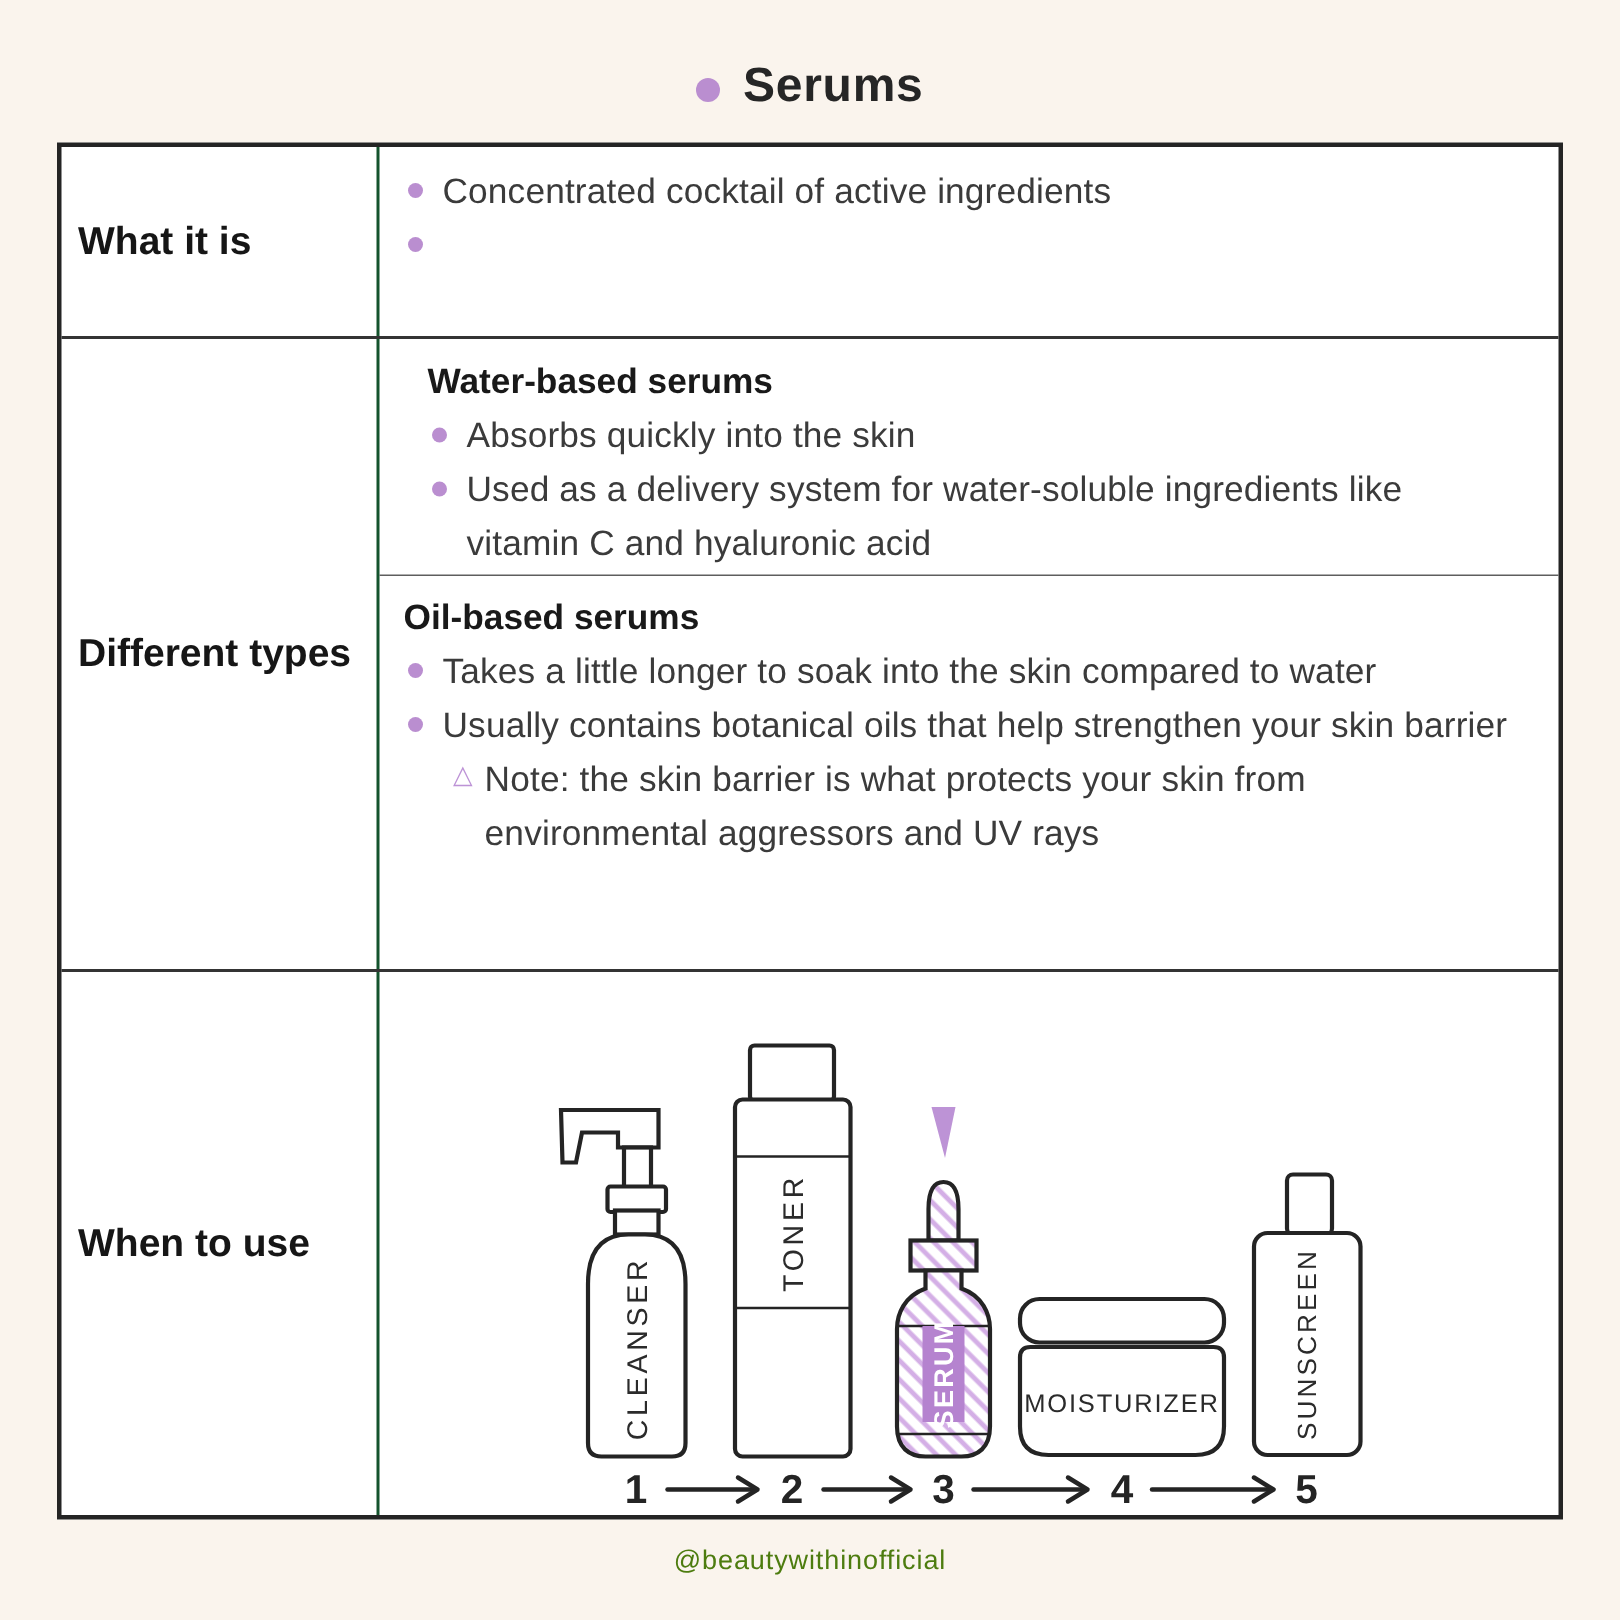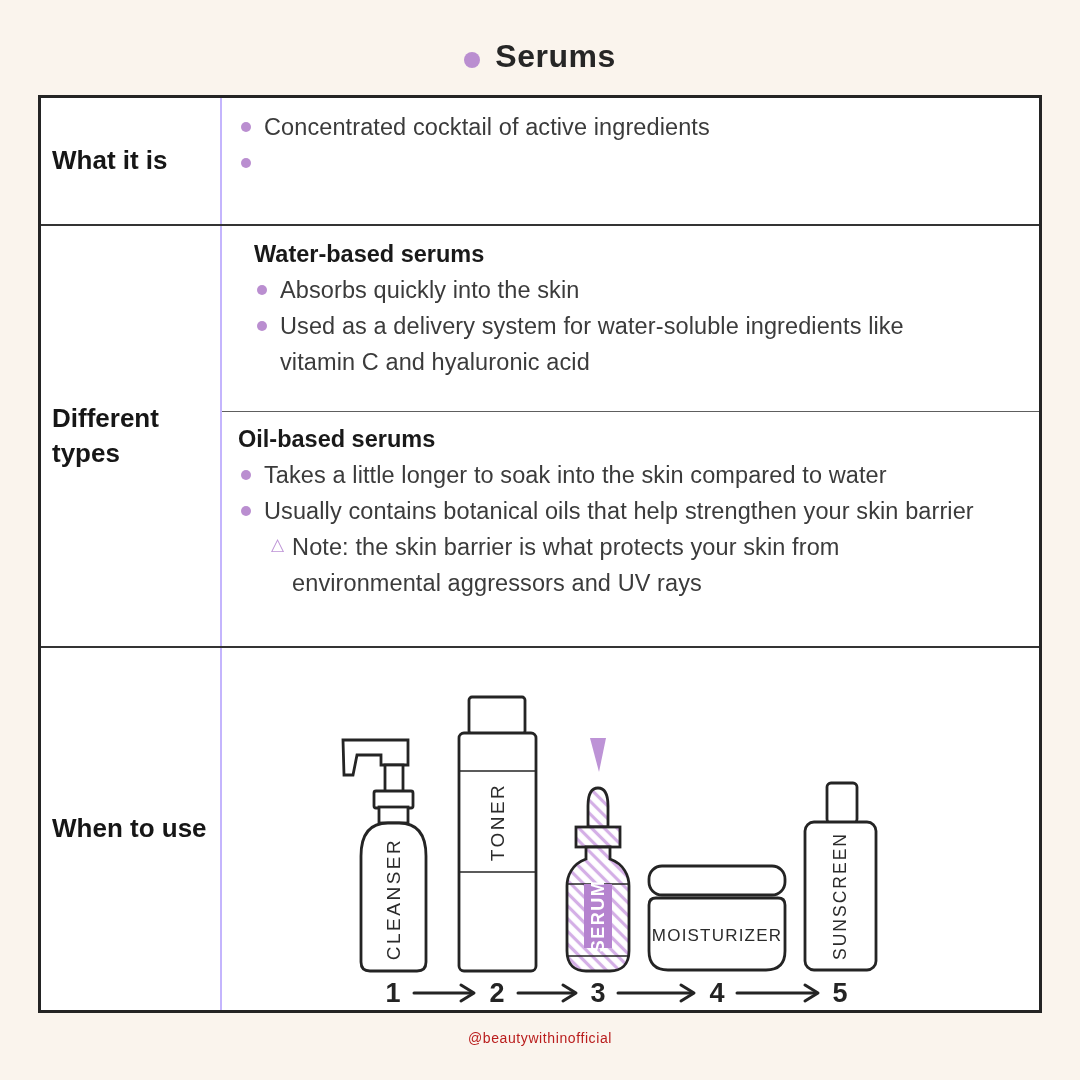--- a/index.html
+++ b/index.html
@@ -22,28 +22,28 @@
   .grid {
     position:absolute; left:38px; top:95px; width:1004px; height:918px;
     background:#ffffff; border:3px solid var(--border,#242424);
     box-sizing:border-box; display:flex; flex-direction:column;
   }
   .row { display:flex; border-bottom:2px solid #343434; }
   .row:last-child { border-bottom:none; flex:1; }
   .row1 { height:126px; }
   .row2 { height:420px; }
   .lcell {
-    width:181px; flex:none; border-right:2px solid #c4b5fd; box-sizing:border-box;
+    width:212px; flex:none; border-right:2px solid #14532d; box-sizing:border-box;
     display:flex; align-items:center; padding-left:11px;
     font-weight:bold; font-size:26px; color:#161616; line-height:1.35;
   }
   .ccell { flex:1; position:relative; box-sizing:border-box; }
   .pad { padding:11px 8px 0 16px; }
   .sec1 { height:157px; box-sizing:border-box; padding:10px 8px 0 32px; }
-  .sec2 { padding:9px 8px 4px 16px; border-top:1.6px solid #5e5e5e;margin-top:28px; }
+  .sec2 { padding:9px 8px 4px 16px; border-top:1.6px solid #5e5e5e; }
   .bullet { display:flex; align-items:flex-start; }
   .dot {
     flex:none; width:10px; height:10px; border-radius:50%;
     background:var(--accent,#ba8ed0); margin:13px 13px 0 3px;
   }
   .btext {
     font-size:23.5px; line-height:36px; color:var(--text,#3b3b3b);
     white-space:pre-line; letter-spacing:0.1px;
   }
   .shead { font-size:23.5px; line-height:36px; font-weight:bold; color:#191919; }
@@ -62,21 +62,21 @@
   .pointer { fill:var(--pointer,#bd93d6); }
   .plabel      { font-size:19px;   letter-spacing:2.5px; fill:#2b2b2b; }
   .plabel-sm   { font-size:17px;   letter-spacing:1.2px; fill:#2b2b2b; }
   .plabel-v-sm { font-size:17.5px; letter-spacing:2px;   fill:#2b2b2b; }
   .slabel { font-size:18px; letter-spacing:1.5px; font-weight:bold; fill:#ffffff; }
   .num { font-size:27px; font-weight:bold; fill:#242424; text-anchor:middle; }
   .arrow { stroke:#242424; stroke-width:3; fill:none; stroke-linecap:round; stroke-linejoin:round; }
   
   .footer {
     position:absolute; top:1030px; left:0; width:100%; text-align:center;
-    font-size:14px; color:#b91c1c; letter-spacing:0.6px;
+    font-size:18px; color:#4d7c0f; letter-spacing:0.6px;
   }
 </style>
 </head>
 <body>
 
 <div class="canvas">
 
   <div class="title">
     <span class="title-dot"></span>
     <span>Serums</span>

